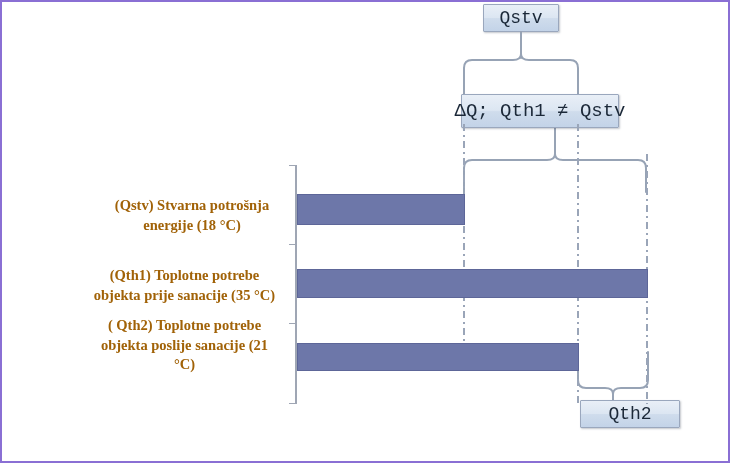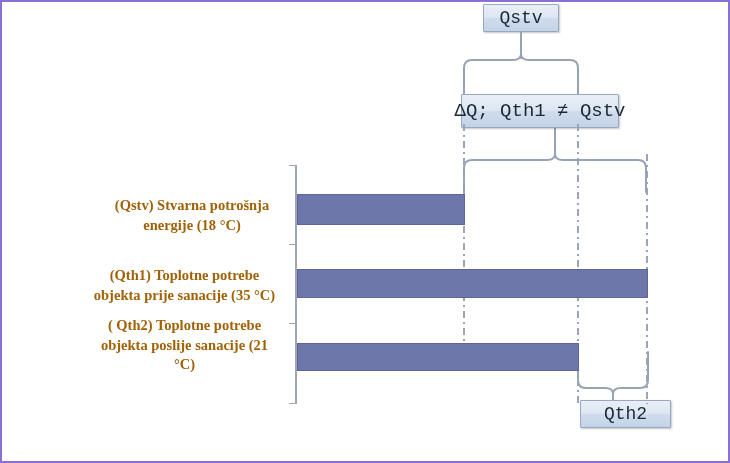--- a/index.html
+++ b/index.html
@@ -38,21 +38,21 @@
   }
   #callout-qstv {
     left: 481px;  top: 2px;   width: 76px;  height: 28px;
     font-size: 18px;
   }
   #callout-dq {
     left: 459px;  top: 92px;  width: 158px; height: 34px;
     font-size: 19px;
   }
   #callout-qth2 {
-    left: 578px;  top: 398px; width: 91px;  height: 28px;
+    left: 578px;  top: 398px; width: 100px;  height: 28px;
     font-size: 18px;
   }
 
   
   #axis-line {
     position: absolute;
     left: 293px;
     top: 163px;
     width: 2px;
     height: 239px;

